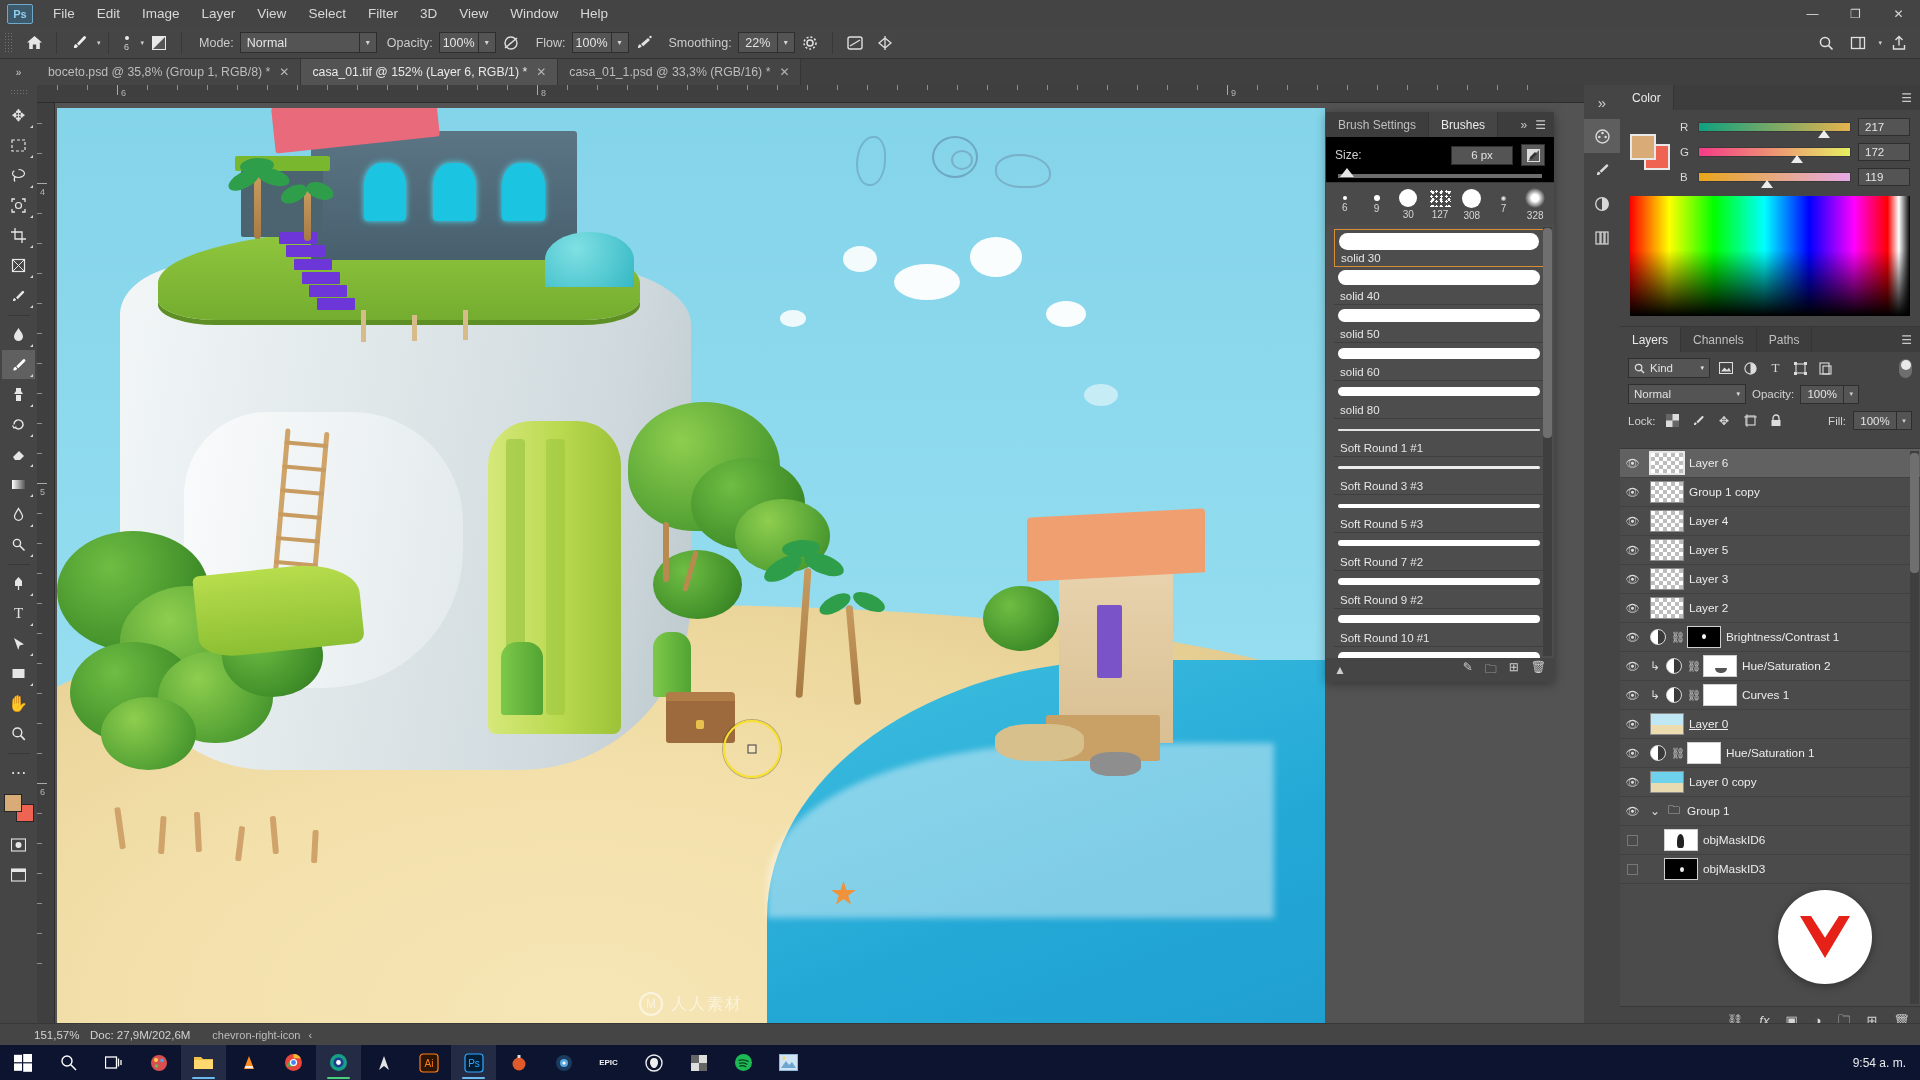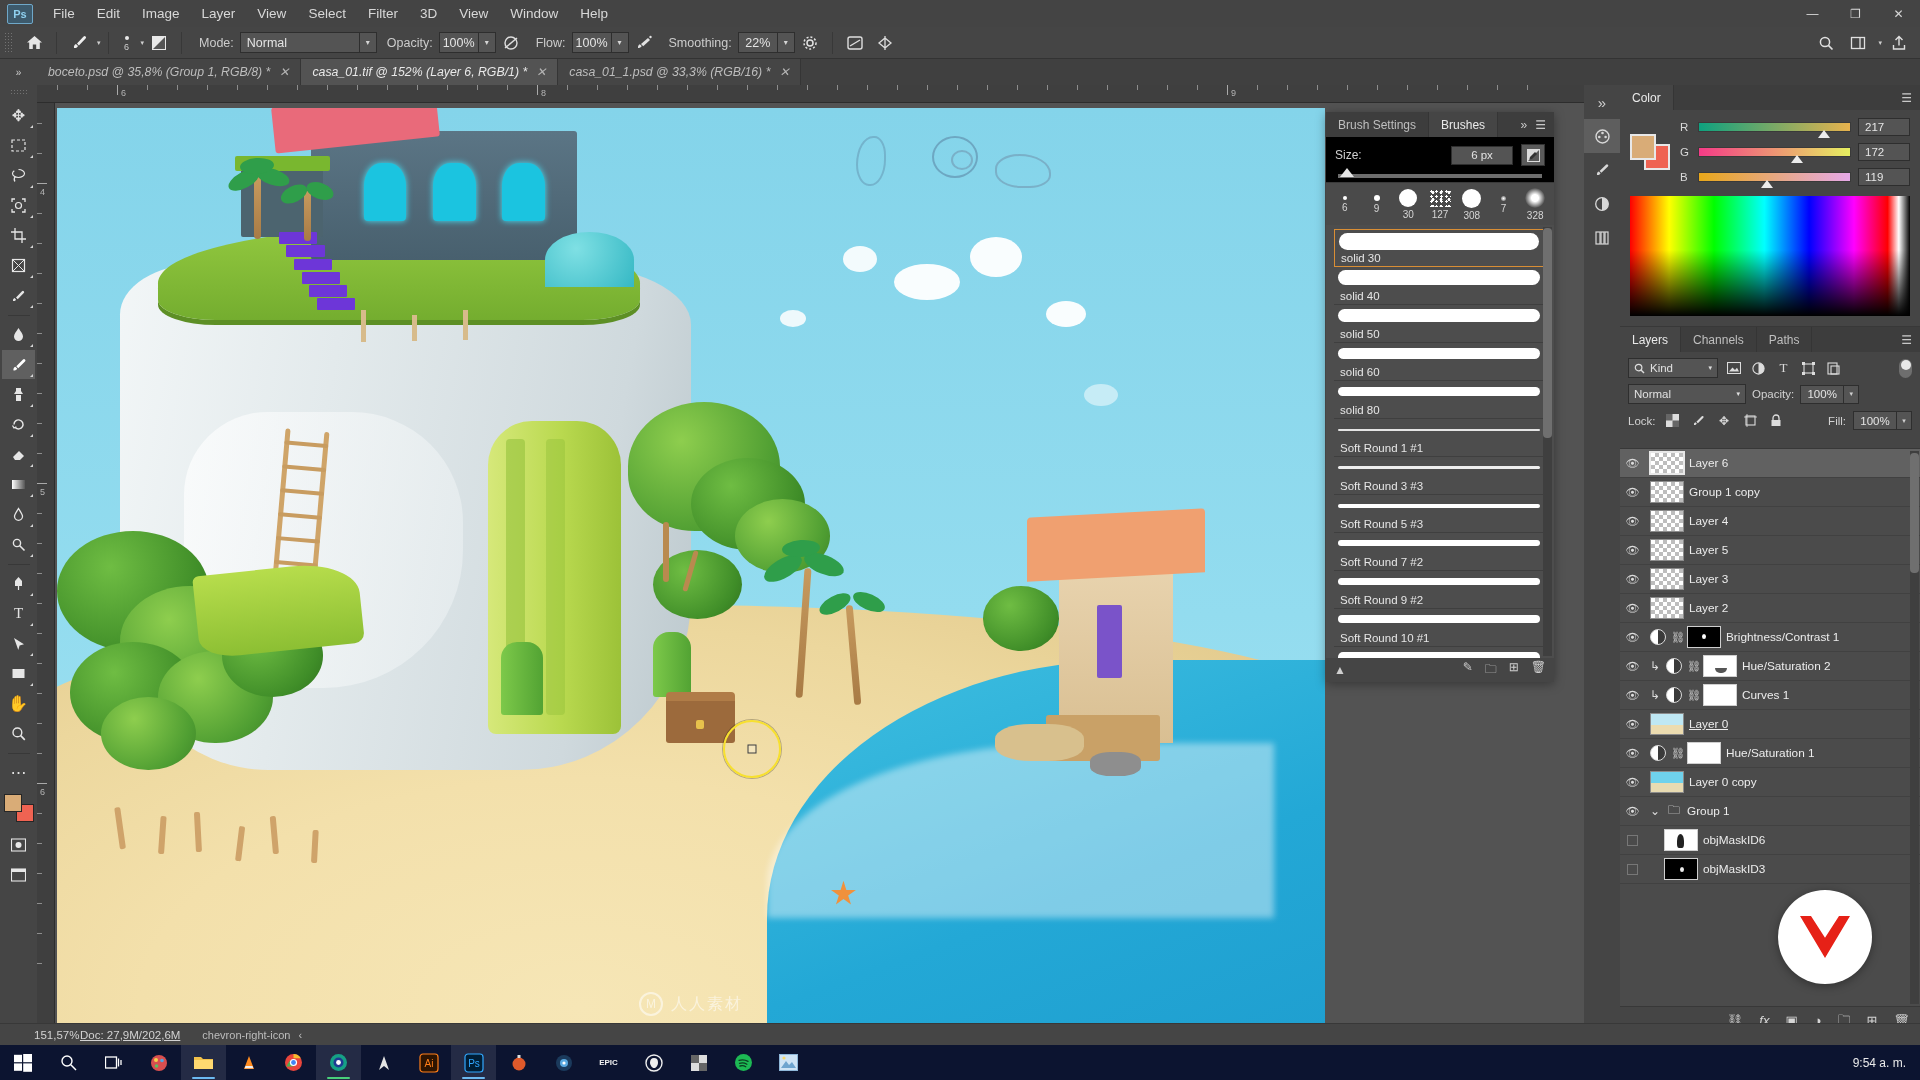--- a/index.html
+++ b/index.html
@@ -62,21 +62,21 @@
   
   .tabbar {
     position:absolute; left:0; top:59px; width:1920px; height:26px;
     background:#404040; display:flex; align-items:flex-end;
   }
   .leftdock-toggle{ width:37px; height:26px; background:#454545; display:flex; align-items:center; justify-content:center;
      color:#cfcfcf; font-size:10px;}
   .tab {
     height:26px; display:flex; align-items:center; gap:9px;
     padding:0 11px; font-size:12.3px; color:#bdbdbd;
-    background:#454545; border-right:1px solid #353535; white-space:nowrap;font-style:italic;
+    background:#454545; border-right:1px solid #353535; white-space:nowrap;
   }
   .tab.active { background:#535353; color:#e9e9e9; }
   .tab .x { font-size:12px; color:#b6b6b6; }
 
   
   .toolbar {
     position:absolute; left:0; top:85px; width:37px; bottom:45px;
     background:#454545; display:flex; flex-direction:column; align-items:center;
     padding-top:4px;
   }
@@ -267,21 +267,21 @@
   .spectrum{ height:120px; margin:4px 10px 10px 10px; position:relative;
     background:
       linear-gradient(to top, rgba(0,0,0,1), rgba(0,0,0,0) 55%),
       linear-gradient(to right,
         #ff0000 0%, #ffff00 14%, #00ff00 30%, #00ffff 48%, #0000ff 64%, #ff00ff 80%, #ff0000 92%, #ffffff 96%, #000000 100%);
   }
 
   
   .layers-panel{ flex:1; display:flex; flex-direction:column; background:#454545; min-height:0;}
   .filterrow{ display:flex; align-items:center; gap:6px; padding:6px 8px 4px 8px;}
-  .kindsel{ width:90px; height:20px; background:#545454;border:1px solid #2e2e2e;
+  .kindsel{ width:82px; height:20px; background:#545454;border:1px solid #2e2e2e;
      display:flex;align-items:center;gap:5px;padding:0 5px;font-size:11.5px;color:#e0e0e0;}
   .kindsel .ar{ margin-left:auto; font-size:7px;}
   .fico{ width:19px;height:19px;display:flex;align-items:center;justify-content:center;color:#d8d8d8;font-size:12px;}
   .toggle-pill{ margin-left:auto; width:13px;height:19px;background:#6e6e6e;border-radius:7px;position:relative;}
   .toggle-pill:after{ content:""; position:absolute; left:1.5px; top:1.5px; width:10px;height:10px;border-radius:50%;background:#e8e8e8;}
   .blendrow{ display:flex; align-items:center; gap:6px; padding:2px 8px 5px 8px;}
   .blendsel{ width:118px;height:20px;background:#545454;border:1px solid #2e2e2e;
      display:flex;align-items:center;padding:0 5px;font-size:11.5px;color:#e0e0e0;}
   .blendsel .ar{margin-left:auto;font-size:7px;}
   .lbl{ font-size:11.5px; color:#d2d2d2;}
@@ -319,21 +319,21 @@
   .vscroll{ position:absolute; right:1px; top:2px; width:9px; bottom:2px; background:#3f3f3f;}
   .vscroll .thumb{ position:absolute; left:0; width:9px; background:#6f6f6f; border-radius:4px;}
 
   
   .statusbar{
     position:absolute; left:0; bottom:35px; width:1920px; height:22px;
     background:#454545; display:flex; align-items:center; gap:0px;
     font-size:11.5px; color:#d2d2d2; border-top:1px solid #383838;
   }
   .statusbar .z{ width:60px; padding-left:34px; }
-  .statusbar .doc{ margin-left:20px;text-decoration:underline;}
+  .statusbar .doc{ margin-left:30px;}
   .statusbar .arr{ margin-left:22px; color:#bdbdbd; font-size:11px;}
 
   
   .taskbar{
     position:absolute; left:0; bottom:0; width:1920px; height:35px;
     background:#0c1430; display:flex; align-items:center;
   }
   .tstart{ width:46px; height:35px; display:flex; align-items:center; justify-content:center;}
   .tico{ width:45px; height:35px; display:flex; align-items:center; justify-content:center;
      position:relative; font-size:15px; color:#e7e7e7;}

